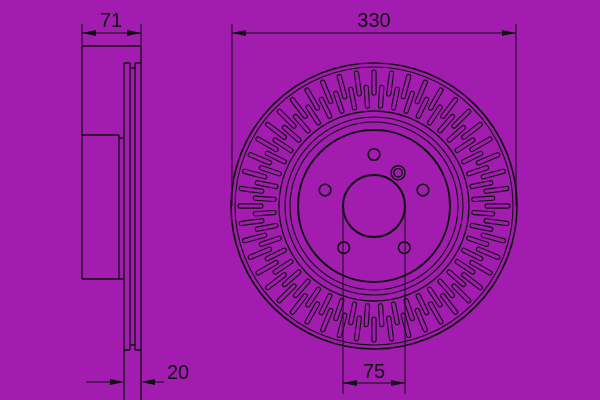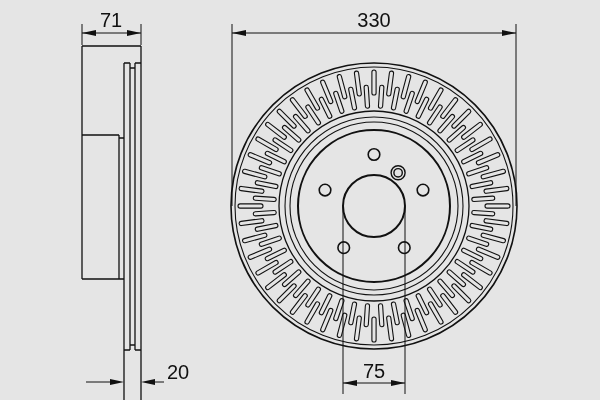--- a/index.html
+++ b/index.html
@@ -1,16 +1,16 @@
 <!DOCTYPE html>
 <html><head>
 <meta charset="utf-8">
 <style>
   html,body{margin:0;padding:0;background:#fff;}
-  .stage{width:600px;height:400px;position:relative;background:#e5e5e5;overflow:hidden;}
+  .stage{width:600px;height:400px;position:relative;background:#a21caf;overflow:hidden;}
   svg{display:block;}
   text{font-family:"Liberation Sans", sans-serif;font-size:20px;fill:#111;}
   .ln{stroke:#111;fill:none;}
   .ah{fill:#111;stroke:none;}
 </style>
 </head>
 <body>
 
 <div class="stage">
 <svg width="600" height="400" viewBox="0 0 600 400">

